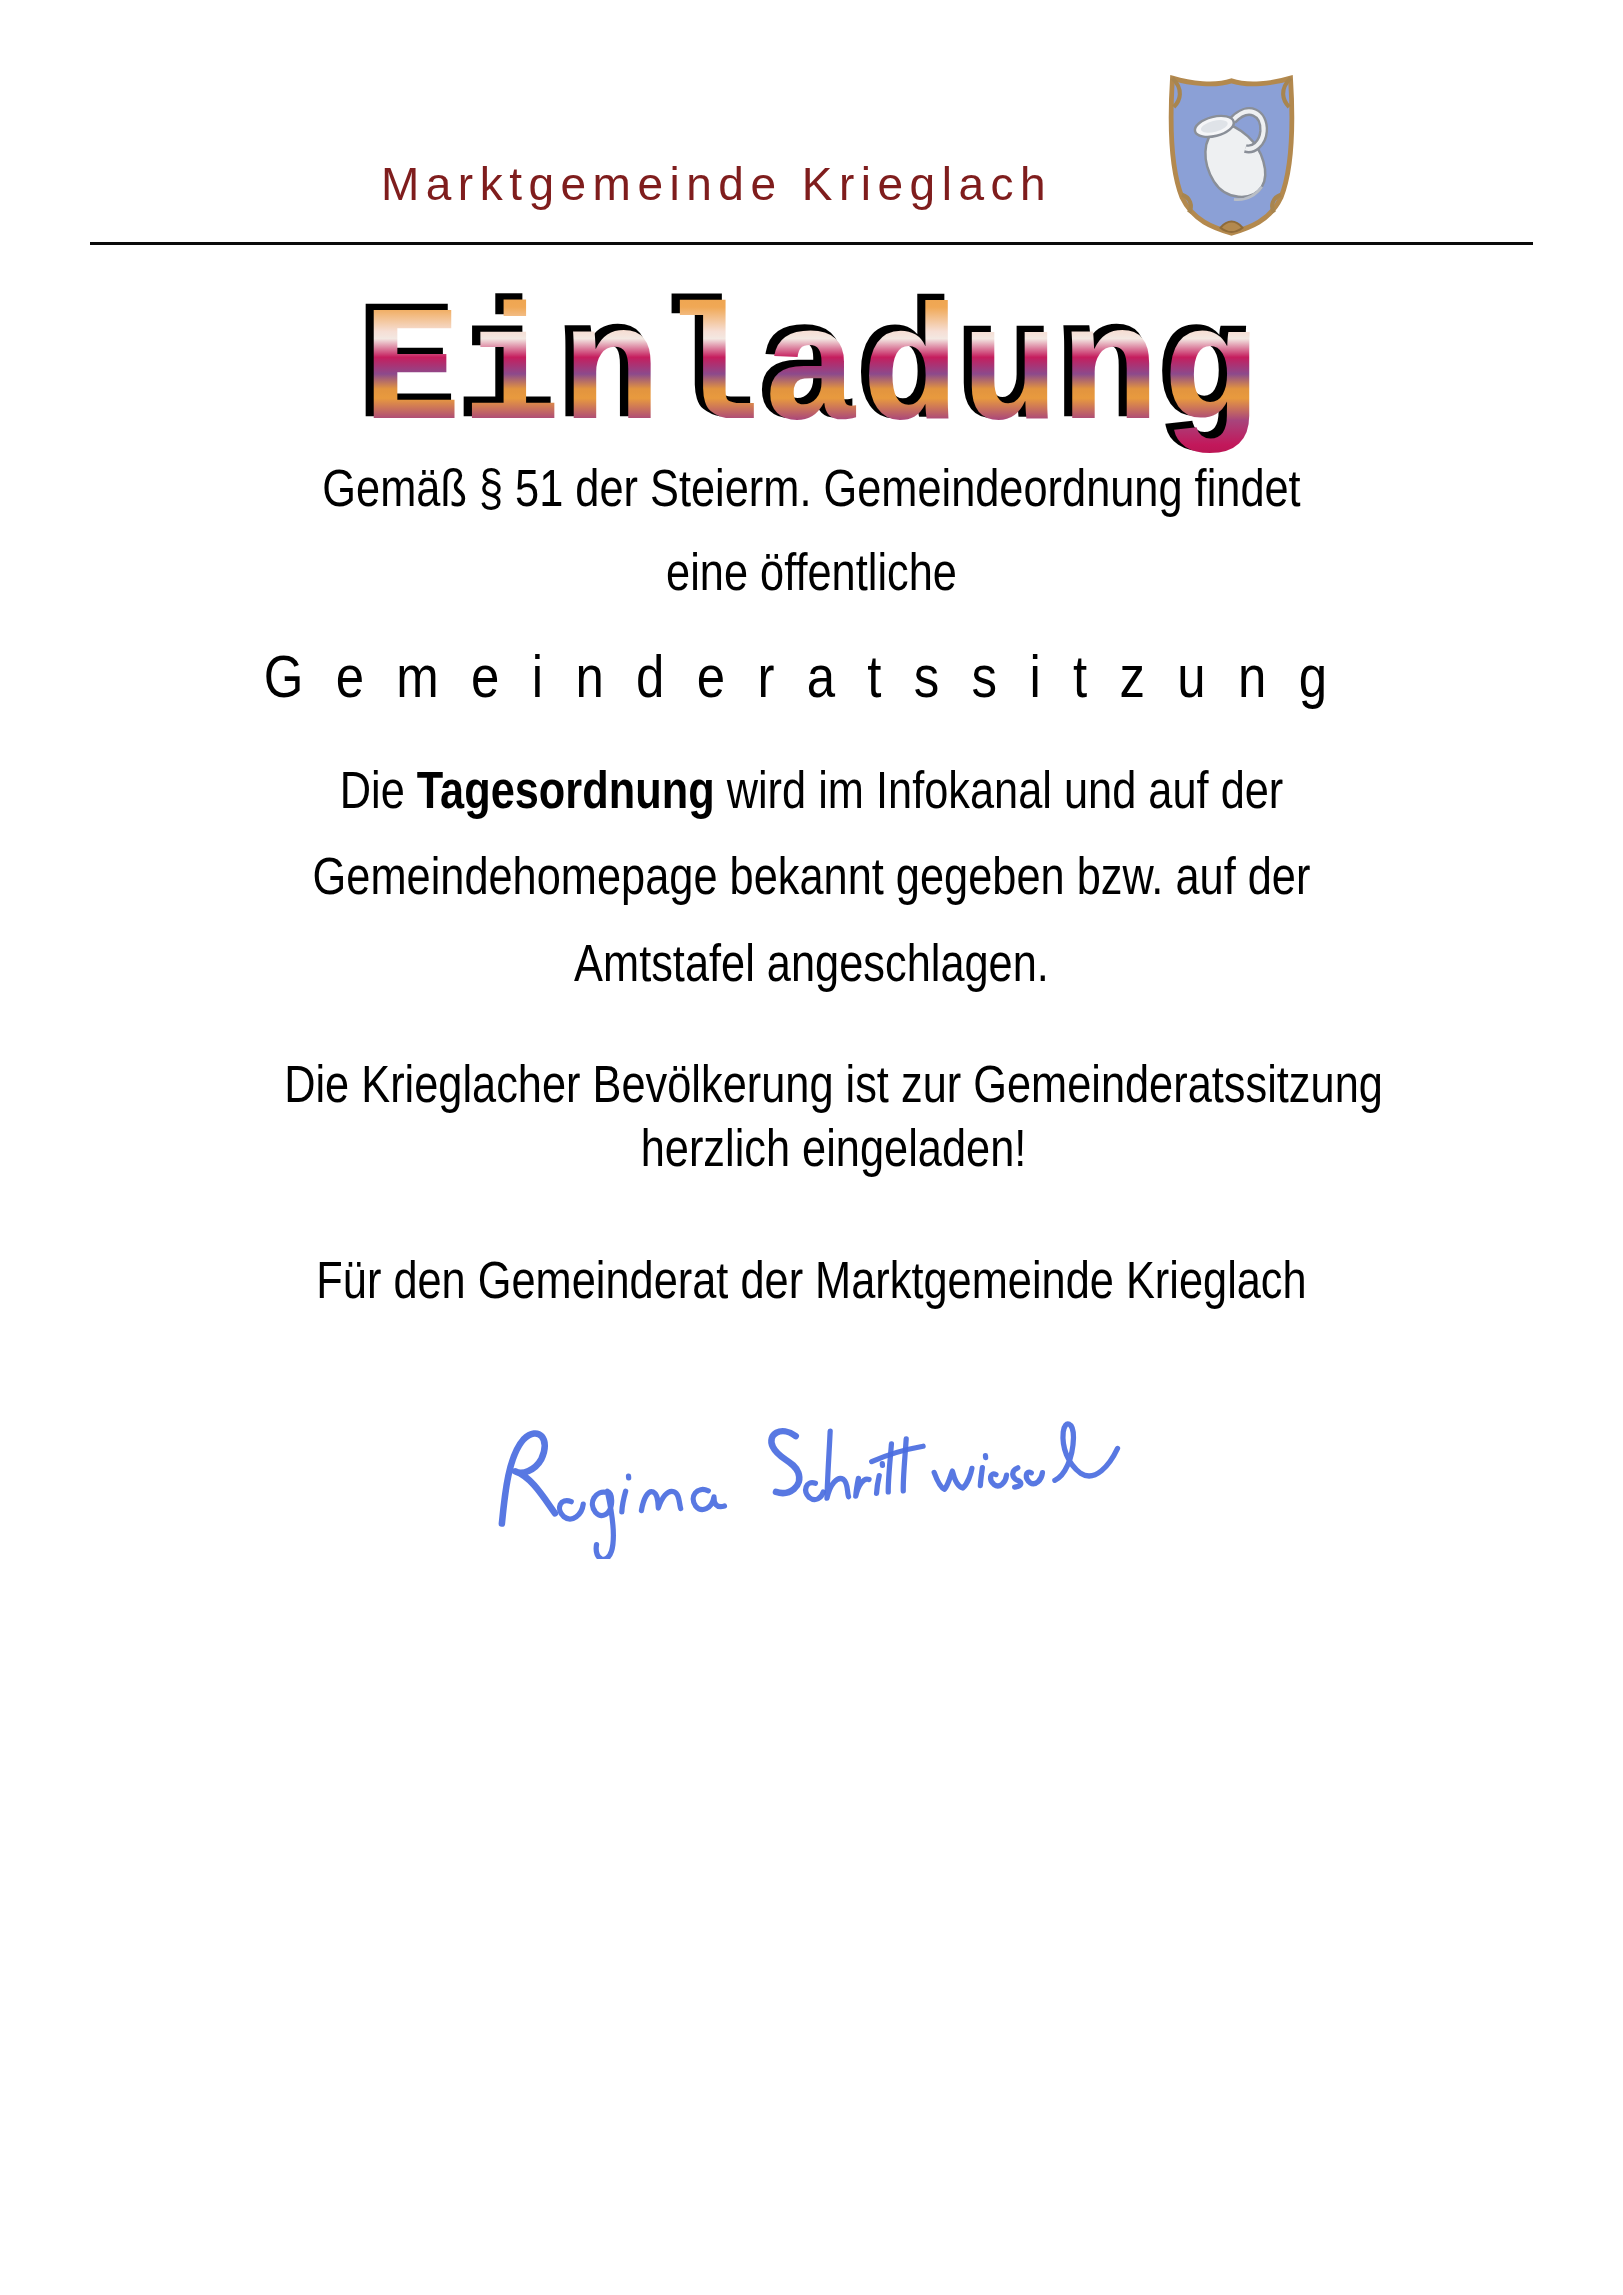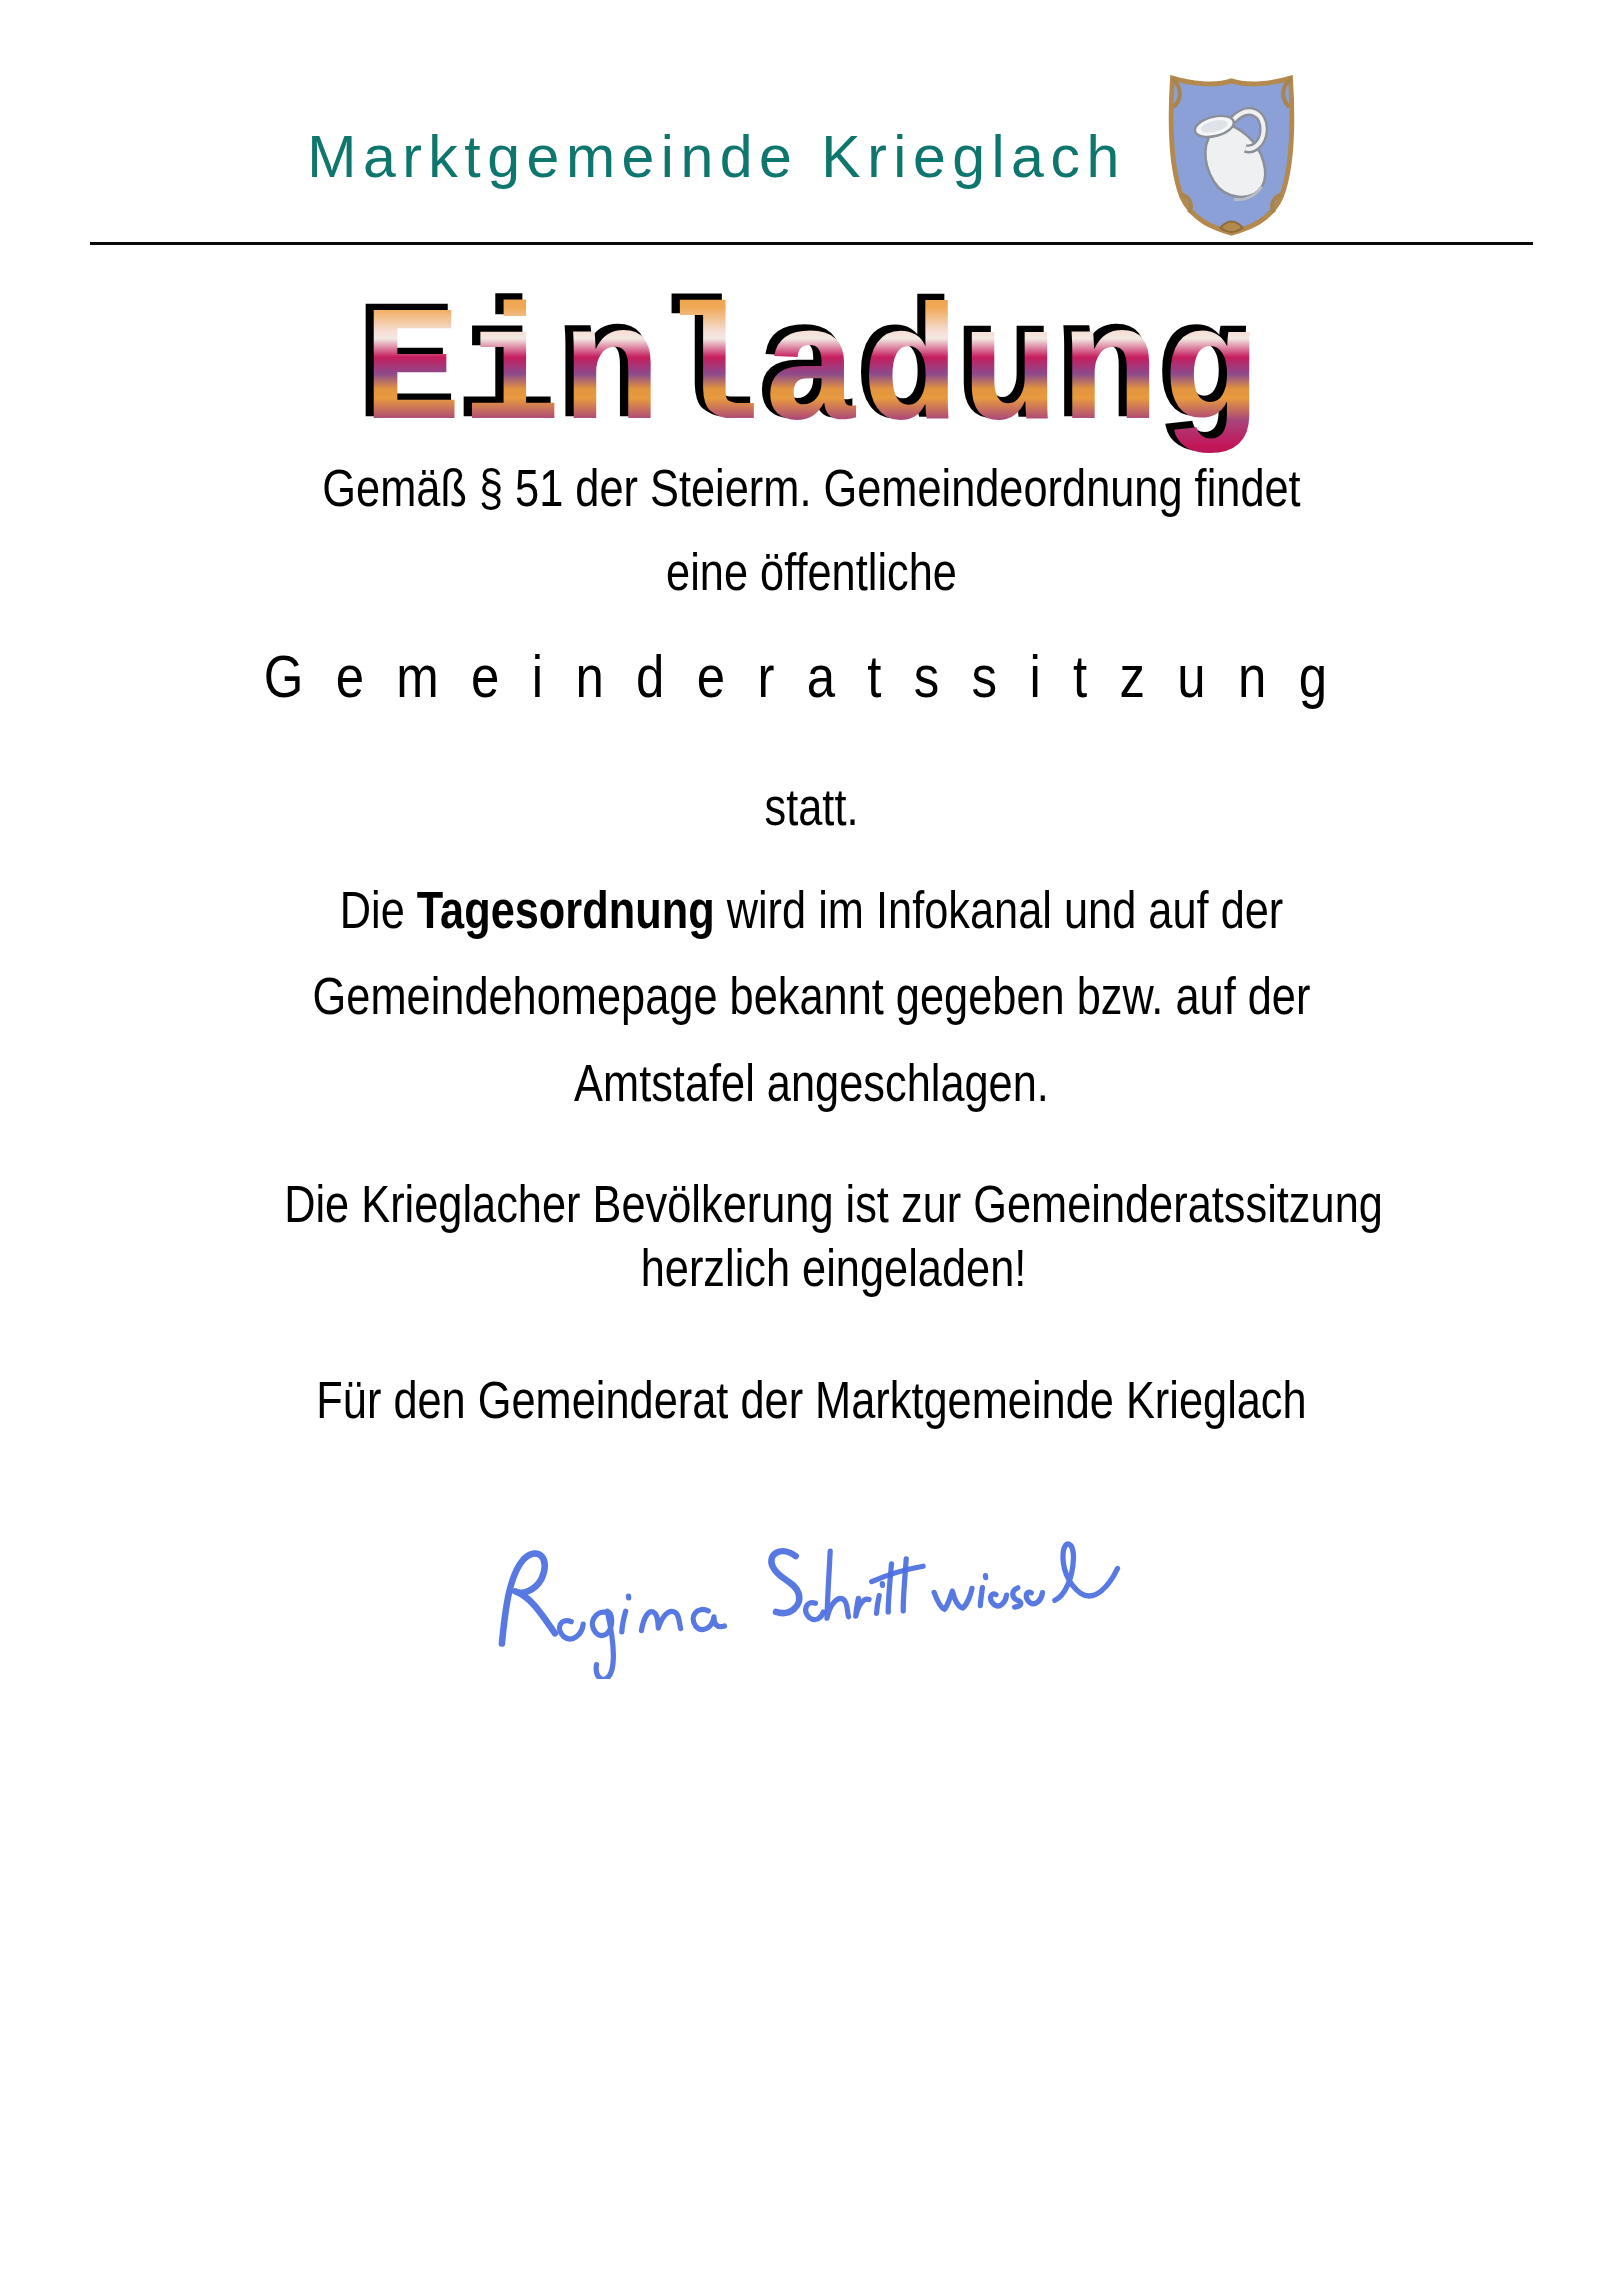--- a/index.html
+++ b/index.html
@@ -8,23 +8,23 @@
     width:1623px; height:2295px;
     background:#ffffff;
     overflow:hidden;
     font-family:"Liberation Sans", sans-serif;
     color:var(--text-color,#000);
     text-align:center;
   }
   
   .header { position:relative; height:164px; margin-top:73px; }
   .muni-title {
-    position:absolute; left:0; top:55px; width:1433px;
-    font-size:59px; line-height:1; letter-spacing:6.5px;
-    color:#0f766e; font-weight:500;
+    position:absolute; left:0; top:88px; width:1433px;
+    font-size:46px; line-height:1; letter-spacing:6.5px;
+    color:#7f1d1d; font-weight:500;
   }
   .crest { position:absolute; top:1.3px; right:309px; width:165px; height:162px; }
   .rule { height:0; border-top:3.3px solid #0a0a0a; margin:5.2px 90px 0 90px; }
 
   
   .wordart {
     position:relative; display:inline-block; margin-top:47px;
     font-family:"Liberation Mono", monospace; font-weight:bold;
     font-size:164px; line-height:1; letter-spacing:1.3px; white-space:nowrap;
   }
@@ -113,23 +113,20 @@
     <span class="cx">Gemäß § 51 der Steierm. Gemeindeordnung findet</span>
   </div>
 
 
   <div class="leadin">
     <span class="cx">eine öffentliche</span>
   </div>
   <div class="session">
     <span class="cx">Gemeinderatssitzung</span>
   </div>
-  <div class="statt">
-    <span class="cx">statt.</span>
-  </div>
 
   <div class="agenda">
     <div class="cx"><span>Die </span><b>Tagesordnung</b><span> wird im Infokanal und auf der</span></div>
     <div class="cx">Gemeindehomepage bekannt gegeben bzw. auf der</div>
     <div class="cx">Amtstafel angeschlagen.</div>
   </div>
 
   <div class="invite">
     <div class="cx">Die Krieglacher Bevölkerung ist zur Gemeinderatssitzung</div>
     <div class="cx">herzlich eingeladen!</div>

